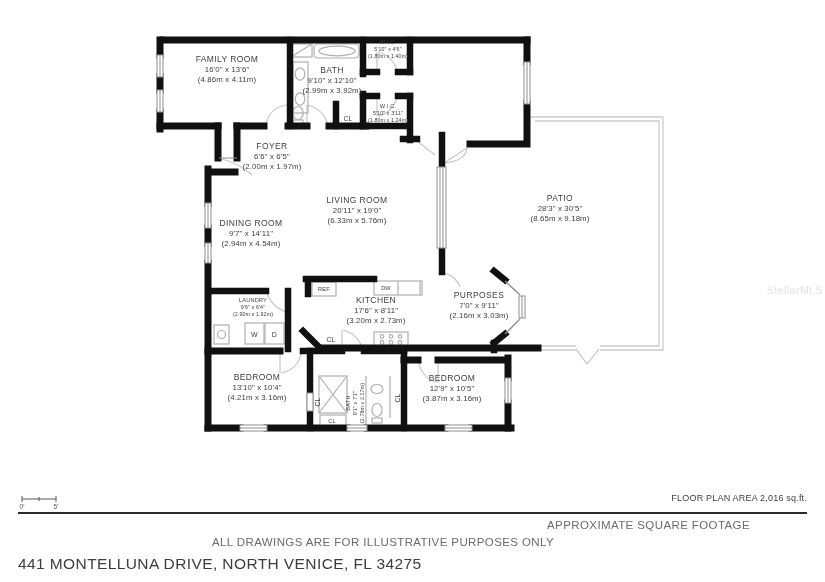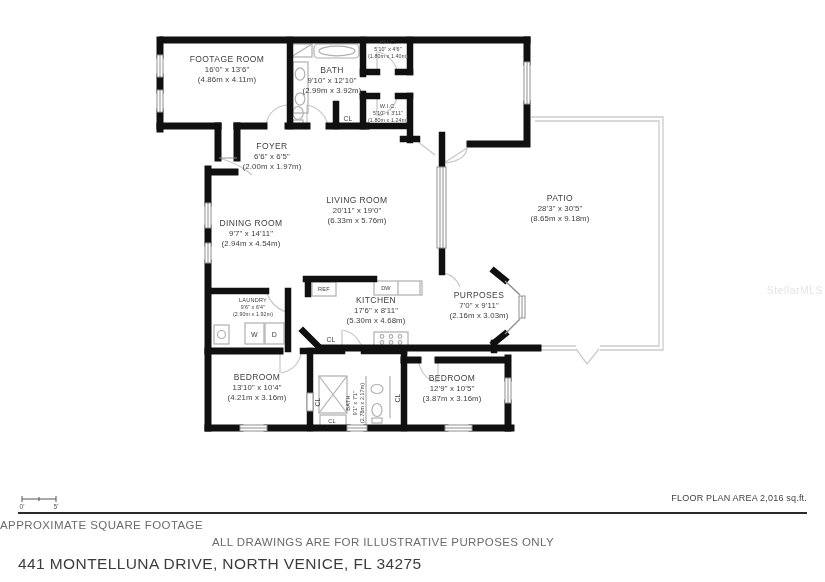--- a/index.html
+++ b/index.html
@@ -21,21 +21,21 @@
   .tag.tiny{font-size:5.6px;}
   .tag.appl{font-size:5.6px;}
   .tag.wd{font-size:7px;}
   
   .scl{position:absolute;transform:translate(-50%,0);font-size:6.5px;color:#555;}
   
   .wm{position:absolute;right:2px;top:284px;font-size:10.5px;color:#e4e4e4;letter-spacing:.5px;}
   
   .area-note{position:absolute;right:18px;top:493px;font-size:9px;color:#3f3f3f;letter-spacing:.2px;}
   .rule{position:absolute;left:18px;right:18px;top:512px;border-top:2px solid #2b2b2b;}
-  .disc1{position:absolute;left:0;width:750px;top:519px;text-align:left;font-size:11.5px;
+  .disc1{position:absolute;left:0;width:750px;top:519px;text-align:right;font-size:11.5px;
          color:#6b6b6b;letter-spacing:.4px;}
   .disc2{position:absolute;left:0;width:766px;top:536px;text-align:center;font-size:11.5px;
          color:#6b6b6b;letter-spacing:.4px;}
   .address{position:absolute;left:18px;top:555px;font-size:15.5px;color:#3c3c3c;letter-spacing:.4px;}
 </style>
 </head>
 <body>
 
 <div class="page">
 
@@ -175,21 +175,21 @@
       <line x1="219" y1="158" x2="237" y2="158"></line>
       <rect x="307" y="393" width="6" height="18"></rect>
     </g>
 
     <g stroke="#555" stroke-width="1" fill="none">
       <path d="M22 499H56 M22 496V502 M39 497V501 M56 496V502"></path>
     </g>
   </svg>
 
   <div class="rl" style="left:227px;top:70px">
-    <div class="nm">FOOTAGE ROOM</div>
+    <div class="nm">FAMILY ROOM</div>
     <div class="dm">16'0" x 13'6"</div>
     <div class="dm">(4.86m x 4.11m)</div>
   </div>
   <div class="rl" style="left:332px;top:81px">
     <div class="nm">BATH</div>
     <div class="dm">9'10" x 12'10"</div>
     <div class="dm">(2.99m x 3.92m)</div>
   </div>
   <div class="rl sm" style="left:388px;top:50px">
     <div class="nm">W.I.C.</div>
@@ -217,21 +217,21 @@
     <div class="dm">(2.94m x 4.54m)</div>
   </div>
   <div class="rl" style="left:560px;top:209px">
     <div class="nm">PATIO</div>
     <div class="dm">28'3" x 30'5"</div>
     <div class="dm">(8.65m x 9.18m)</div>
   </div>
   <div class="rl" style="left:376px;top:311px">
     <div class="nm">KITCHEN</div>
     <div class="dm">17'6" x 8'11"</div>
-    <div class="dm">(5.30m x 4.68m)</div>
+    <div class="dm">(3.20m x 2.73m)</div>
   </div>
   <div class="rl" style="left:479px;top:306px">
     <div class="nm">PURPOSES</div>
     <div class="dm">7'0" x 9'11"</div>
     <div class="dm">(2.16m x 3.03m)</div>
   </div>
   <div class="rl sm" style="left:253px;top:308px">
     <div class="nm">LAUNDRY</div>
     <div class="dm">9'6" x 6'4"</div>
     <div class="dm">(2.90m x 1.92m)</div>

